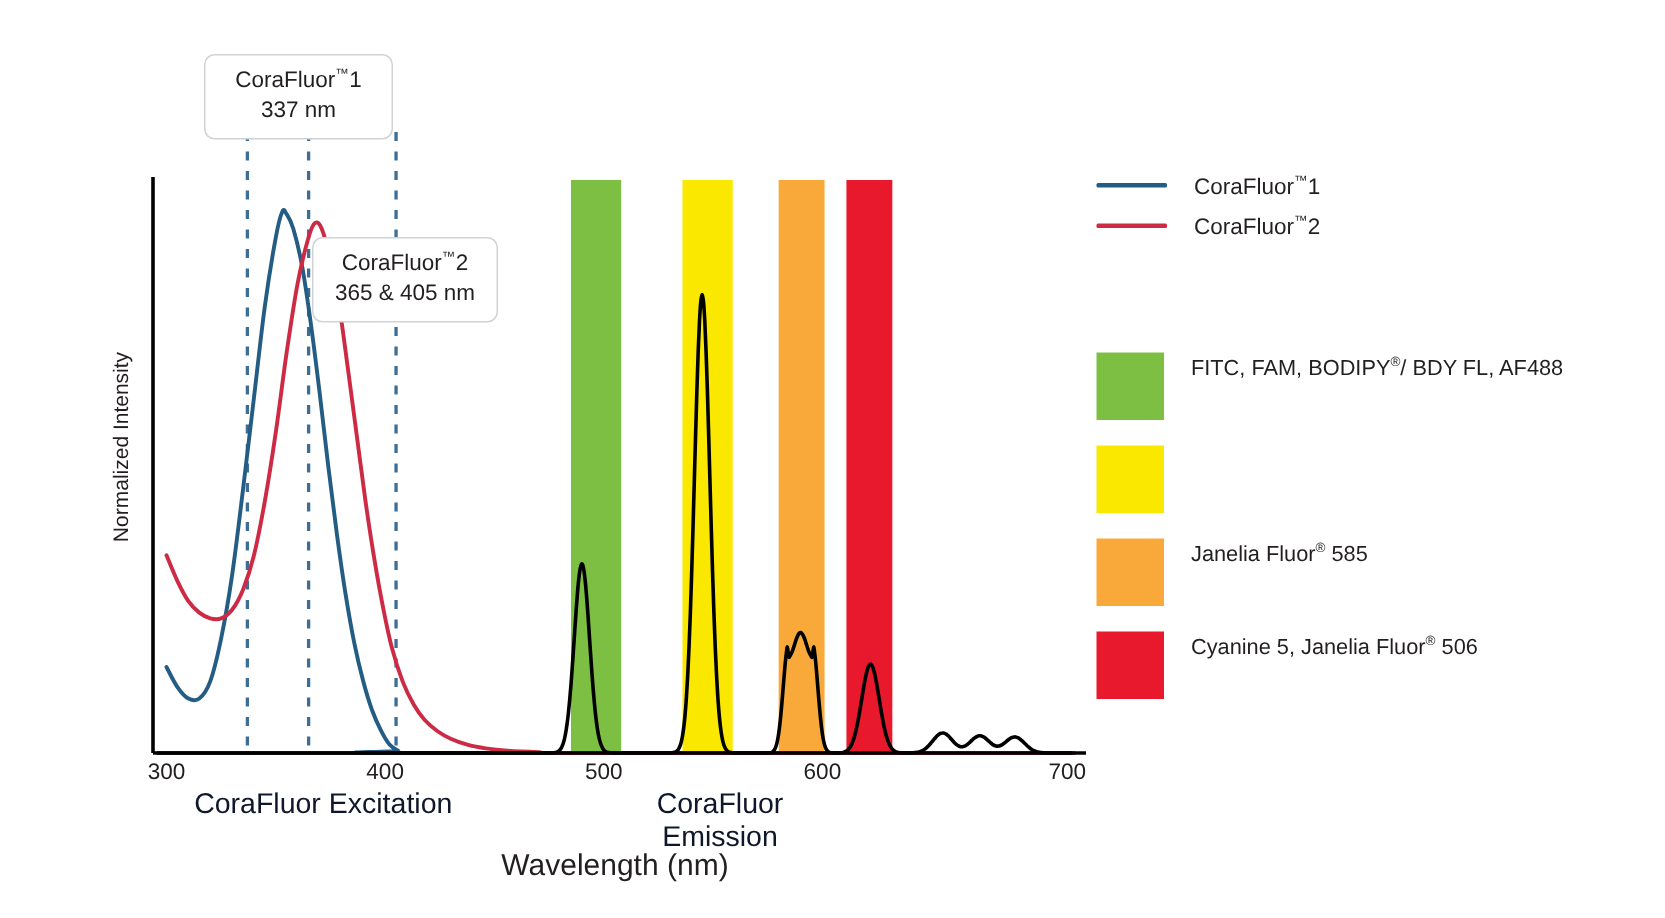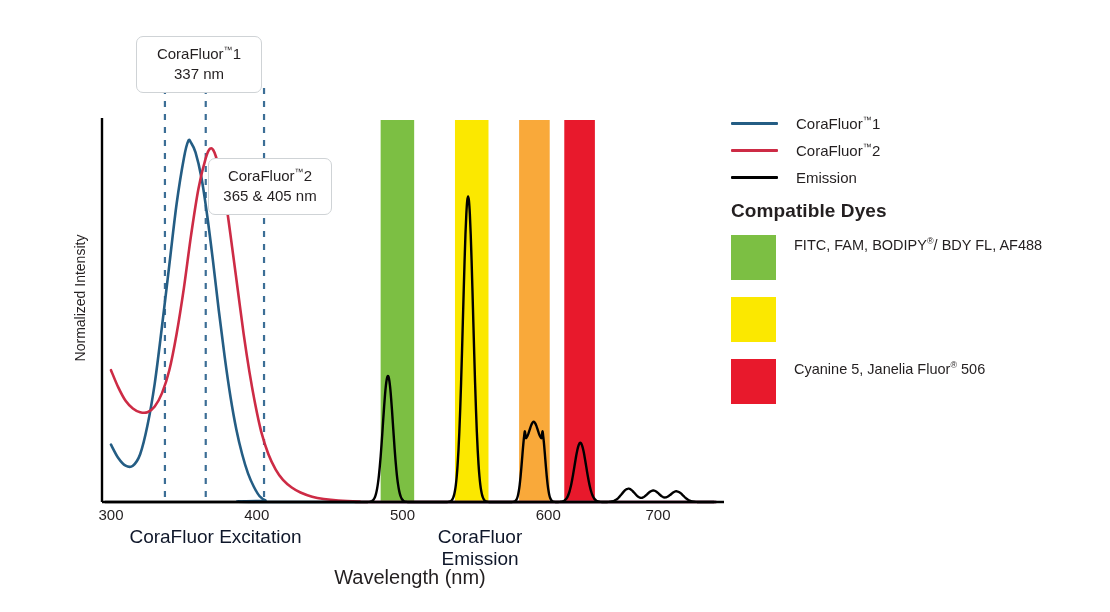--- a/index.html
+++ b/index.html
@@ -176,52 +176,53 @@
   </div>
 
   <div id="y-axis-title">Normalized Intensity</div>
   <div id="x-axis-title">Wavelength (nm)</div>
 
   <div id="tick-layer">
       <div class="axis-tick" style="left: 81px; top: 506px;">300</div>
       <div class="axis-tick" style="left: 226.75px; top: 506px;">400</div>
       <div class="axis-tick" style="left: 372.5px; top: 506px;">500</div>
       <div class="axis-tick" style="left: 518.25px; top: 506px;">600</div>
-      <div class="axis-tick" style="left: 628px; top: 506px;">700</div>
+      <div class="axis-tick" style="left: 664px; top: 506px; text-align: right;">700</div>
     </div>
   <div class="axis-sub" id="sec-exc" style="left:128px; top:526px; width:175px;">CoraFluor Excitation</div>
   <div class="axis-sub" id="sec-emi" style="left:400px; top:526px; width:160px;">CoraFluor Emission</div>
 
   <div id="legend">
     <div class="legend-row">
       <span class="legend-swatch-line" id="lsw0" style="background: rgb(36, 93, 132);"></span>
       <span class="legend-label"><span>CoraFluor</span><span class="tm">™</span><span>1</span></span>
     </div>
     <div class="legend-row">
       <span class="legend-swatch-line" id="lsw1" style="background: rgb(205, 43, 69);"></span>
       <span class="legend-label"><span>CoraFluor</span><span class="tm">™</span><span>2</span></span>
     </div>
-    <div class="legend-row">
-      <span class="legend-swatch-line" id="lsw2" style="background: rgb(0, 0, 0);"></span>
-      <span class="legend-label"><span>Emission</span></span>
-    </div>
-  </div>
-
-  <div id="dyes-heading">Compatible Dyes</div>
+  </div>
+
   <div id="dyes-list">
     <div class="dye-row">
       <span class="dye-swatch" id="dsw0" style="background: rgb(124, 191, 67);"></span>
       <span class="dye-label">
         <span class="dl1"><span>FITC, FAM, BODIPY</span><span class="reg">®</span><span>/ BDY FL, AF488</span></span>
       </span>
     </div>
     <div class="dye-row">
       <span class="dye-swatch" id="dsw1" style="background: rgb(251, 232, 0);"></span>
     </div>
     <div class="dye-row">
+      <span class="dye-swatch" id="dsw2" style="background: rgb(249, 169, 58);"></span>
+      <span class="dye-label">
+        <span class="dl1"><span>Janelia Fluor</span><span class="reg">®</span><span> 585</span></span>
+      </span>
+    </div>
+    <div class="dye-row">
       <span class="dye-swatch" id="dsw3" style="background: rgb(232, 25, 44);"></span>
       <span class="dye-label">
         <span class="dl1"><span>Cyanine 5, Janelia Fluor</span><span class="reg">®</span><span> 506</span></span>
       </span>
     </div>
   </div>
 
 </div>
 
 </body></html>

